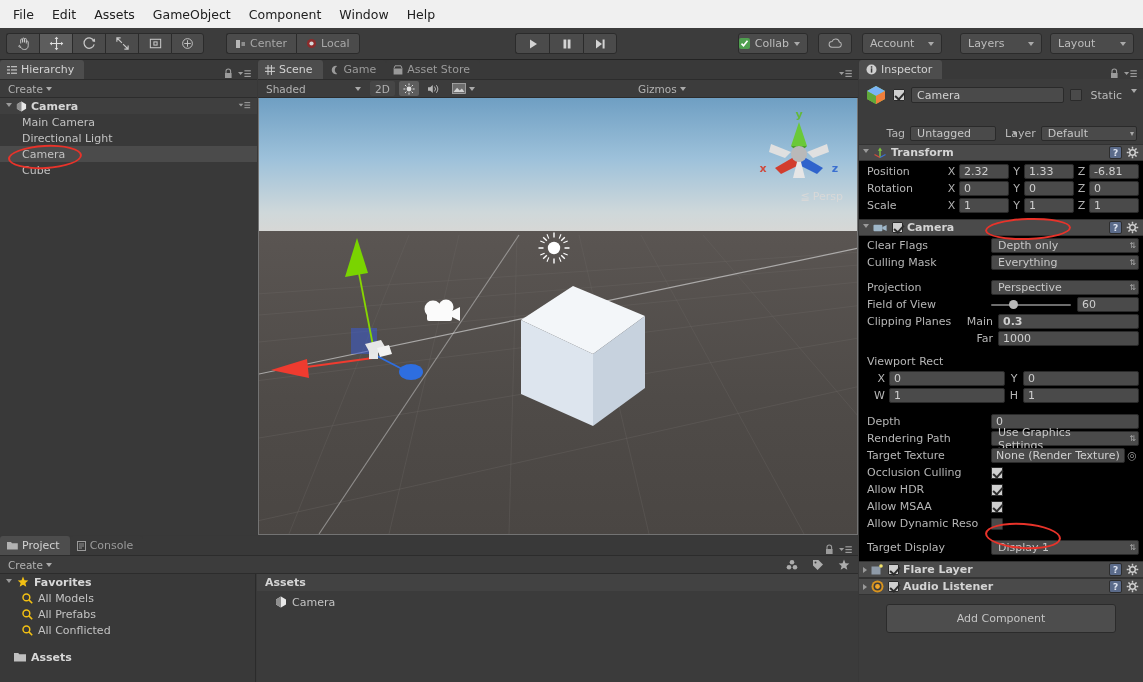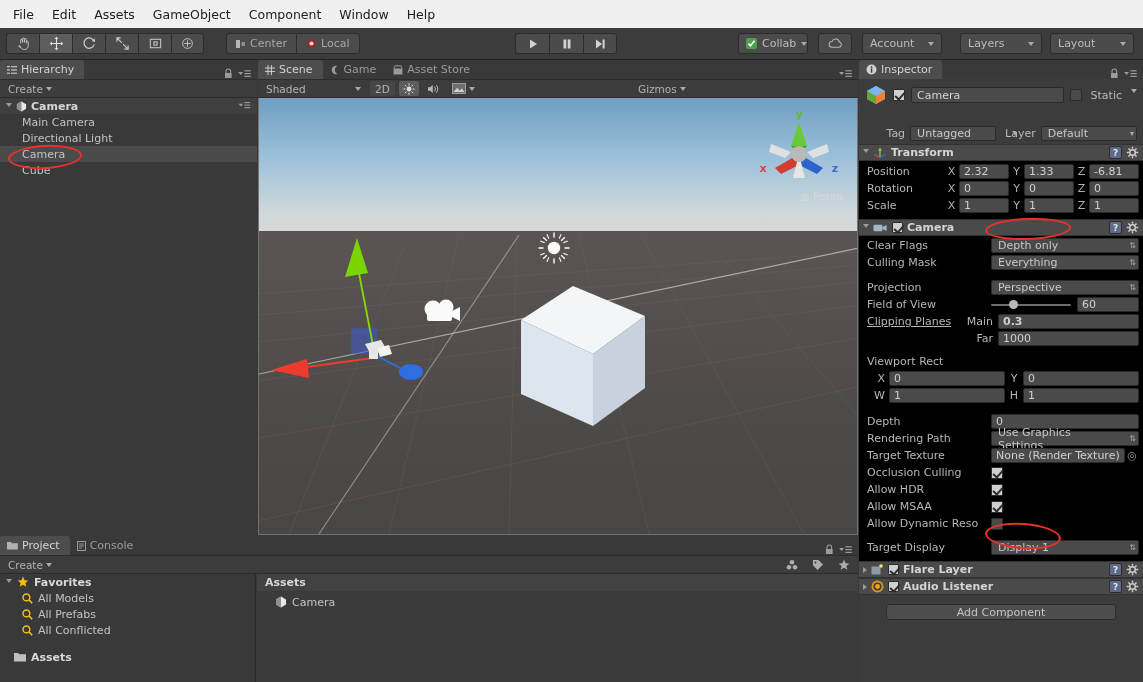--- a/index.html
+++ b/index.html
@@ -170,21 +170,21 @@
   .flabel { width:84px; flex:none; padding-left:4px; }
   .fld {
     height:15px; background:#4a4a4a; border:1px solid #2a2a2a; border-radius:2px;
     display:flex; align-items:center; padding:0 4px; font-size:11px; color:#cfcfcf;
   }
   .axis { display:flex; align-items:center; gap:3px; flex:1; }
   .axis .ax { width:9px; text-align:center; color:#b0b0b0; }
   .axis .fld { flex:1; }
 
   .add-comp {
-    margin:9px auto 0 auto; width:230px; height:16px; background:#4d4d4d;
+    margin:9px auto 0 auto; width:230px; height:29px; background:#4d4d4d;
     border:1px solid #2b2b2b; border-radius:3px;
     display:flex; align-items:center; justify-content:center;
     font-size:11px; color:#c4c4c4; cursor:default;
   }
 
   .slider-track { flex:1; height:15px; display:flex; align-items:center; }
   .slider-line { height:2px; background:#6d6d6d; flex:1; border-radius:1px; position:relative; }
   .slider-knob { width:9px; height:9px; border-radius:50%; background:#b9b9b9; position:absolute; left:22%; top:-3.5px; }
 
   
@@ -276,21 +276,21 @@
         </svg>
     </div>
     <div class="playbtn">
       <svg width="12" height="12" viewBox="0 0 12 12">
           <path d="M2 1.5l6 4.5-6 4.5z" fill="#d3d3d3"></path>
           <rect x="8.6" y="1.5" width="2" height="9" fill="#d3d3d3"></rect>
         </svg>
     </div>
   </div>
 
-  <div class="tbox" style="position:absolute; left:738px; width:70px;">
+  <div class="tbox" style="position:absolute; left:738px; width:70px;justify-content:flex-end;">
     <span style="display:inline-block;width:11px;height:11px;border-radius:2px;background:#4f9f4f;position:relative;">
       <svg width="11" height="11" viewBox="0 0 11 11">
           <path d="M2.5 5.6l2 2.2 4-5" fill="none" stroke="#fff" stroke-width="1.6"></path>
         </svg>
     </span>
     <span>Collab</span>
     <span class="caret"></span>
   </div>
 
   <div class="tbox" style="position:absolute; left:818px; width:34px; justify-content:center;">
@@ -861,21 +861,21 @@
           <span class="slider-line">
               <span class="slider-knob"></span>
             </span>
         </span>
         <span class="fld" style="width:62px;">
           <span>60</span>
         </span>
       </div>
 
       <div class="frow">
-        <span class="flabel" style="width:96px;text-decoration:underline;">Clipping Planes</span>
+        <span class="flabel" style="width:96px;">Clipping Planes</span>
         <span style="width:34px;text-align:right;margin-right:5px;">Main</span>
         <span class="fld" style="flex:1;font-weight:bold;">
           <span>0.3</span>
         </span>
       </div>
       <div class="frow">
         <span class="flabel" style="width:96px;"></span>
         <span style="width:34px;text-align:right;margin-right:5px;">Far</span>
         <span class="fld" style="flex:1;">
           <span>1000</span>

